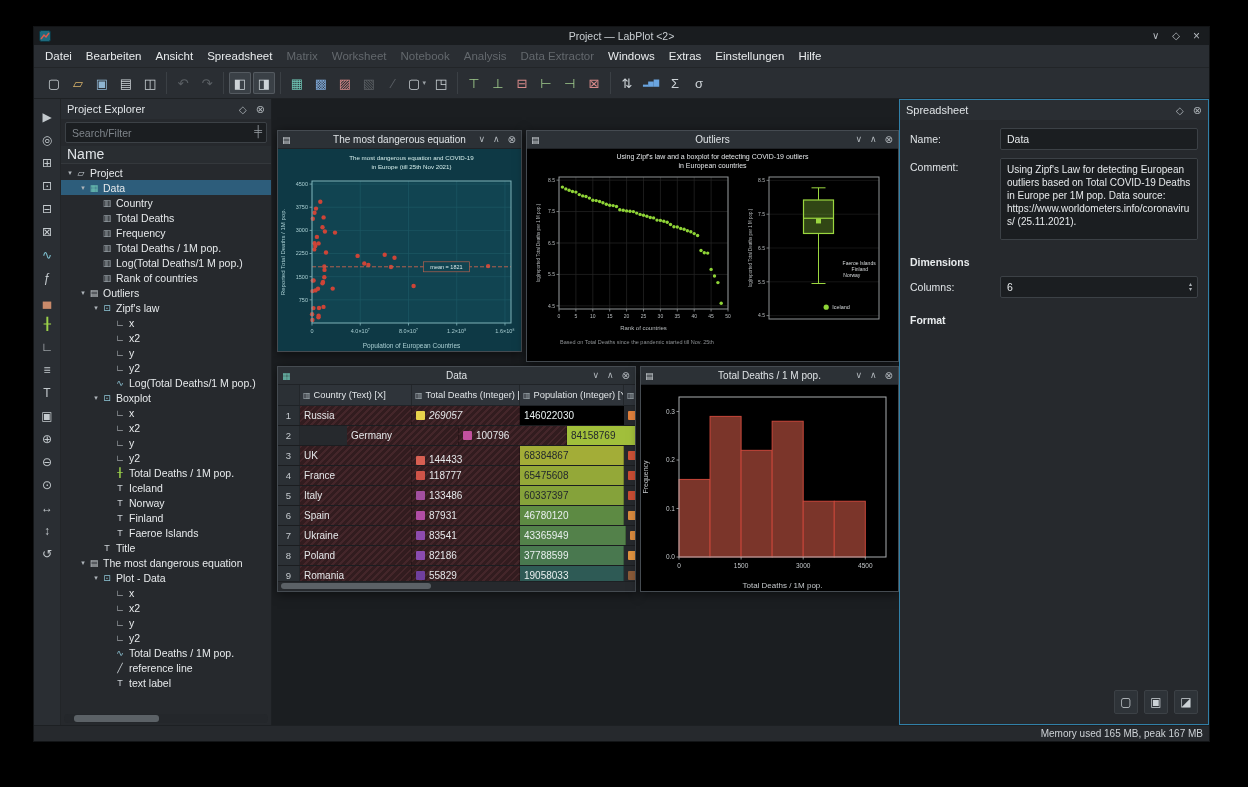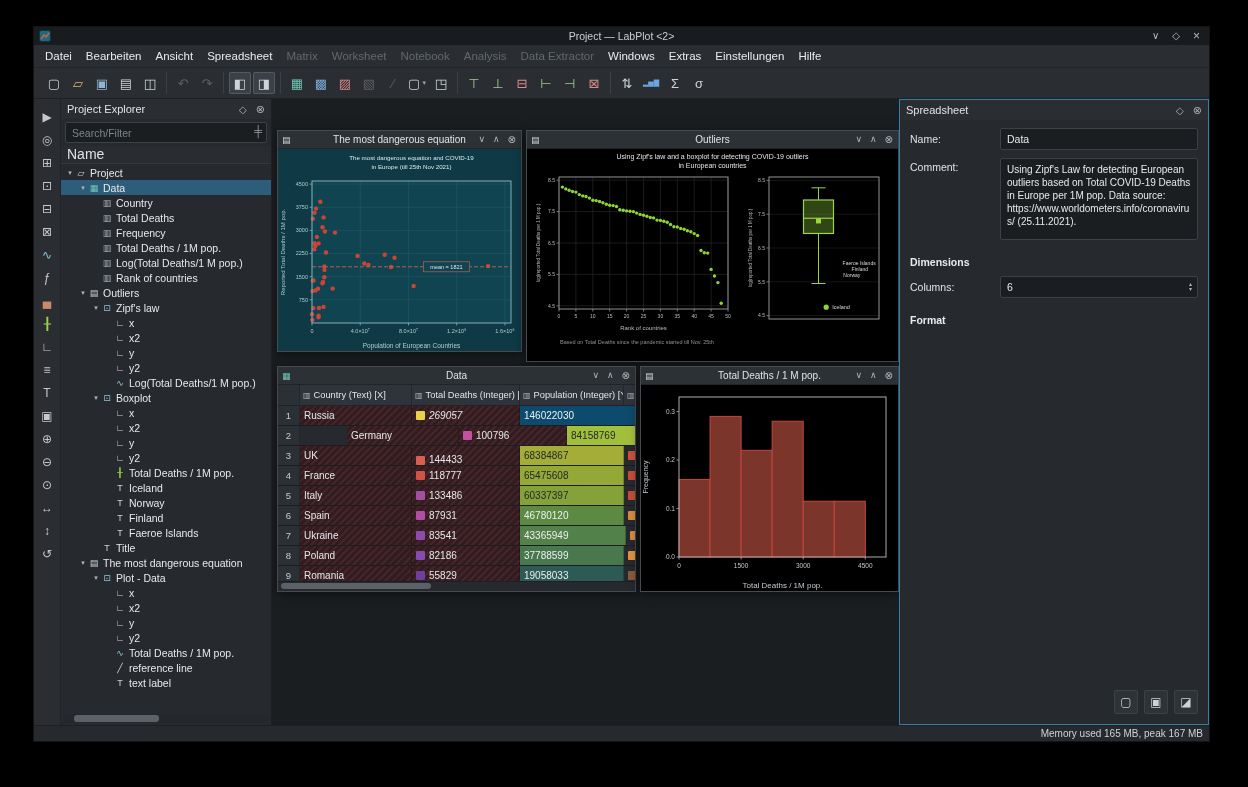--- a/index.html
+++ b/index.html
@@ -791,21 +791,21 @@
                   <div class="dt-hcell" style="width: 20px;">
                     <span class="hicon">▥</span>
                     <span></span>
                   </div>
                 </div>
               <div class="dt-body">
                   <div class="dt-row">
                     <div class="dt-num">1</div>
                     <div class="dt-cell hatch" style="width: 112px;">Russia</div>
                     <div class="dt-cell hatch" style="width: 108px; font-style: italic;"><span class="chip" style="background: rgb(232, 210, 75);"></span>269057</div>
-                    <div class="dt-cell" style="width: 116px; background: #0c4a6e; color: rgb(234, 242, 242);">146022030</div>
+                    <div class="dt-cell" style="width: 104px; background: #000000; color: rgb(234, 242, 242);">146022030</div>
                     <div class="dt-cell" style="width: 20px;">
                       <span class="chip" style="background: rgb(224, 128, 60);"></span>
                     </div>
                   </div>
                   <div class="dt-row">
                     <div class="dt-num">2</div>
                     <div class="dt-cell hatch" style="width: 112px; margin-left: 47px;">Germany</div>
                     <div class="dt-cell hatch" style="width: 108px;"><span class="chip" style="background: rgb(194, 81, 158);"></span>100796</div>
                     <div class="dt-cell" style="width: 104px; background: rgb(161, 191, 59); color: rgb(35, 40, 44);">84158769</div>
                     <div class="dt-cell" style="width: 20px;">

